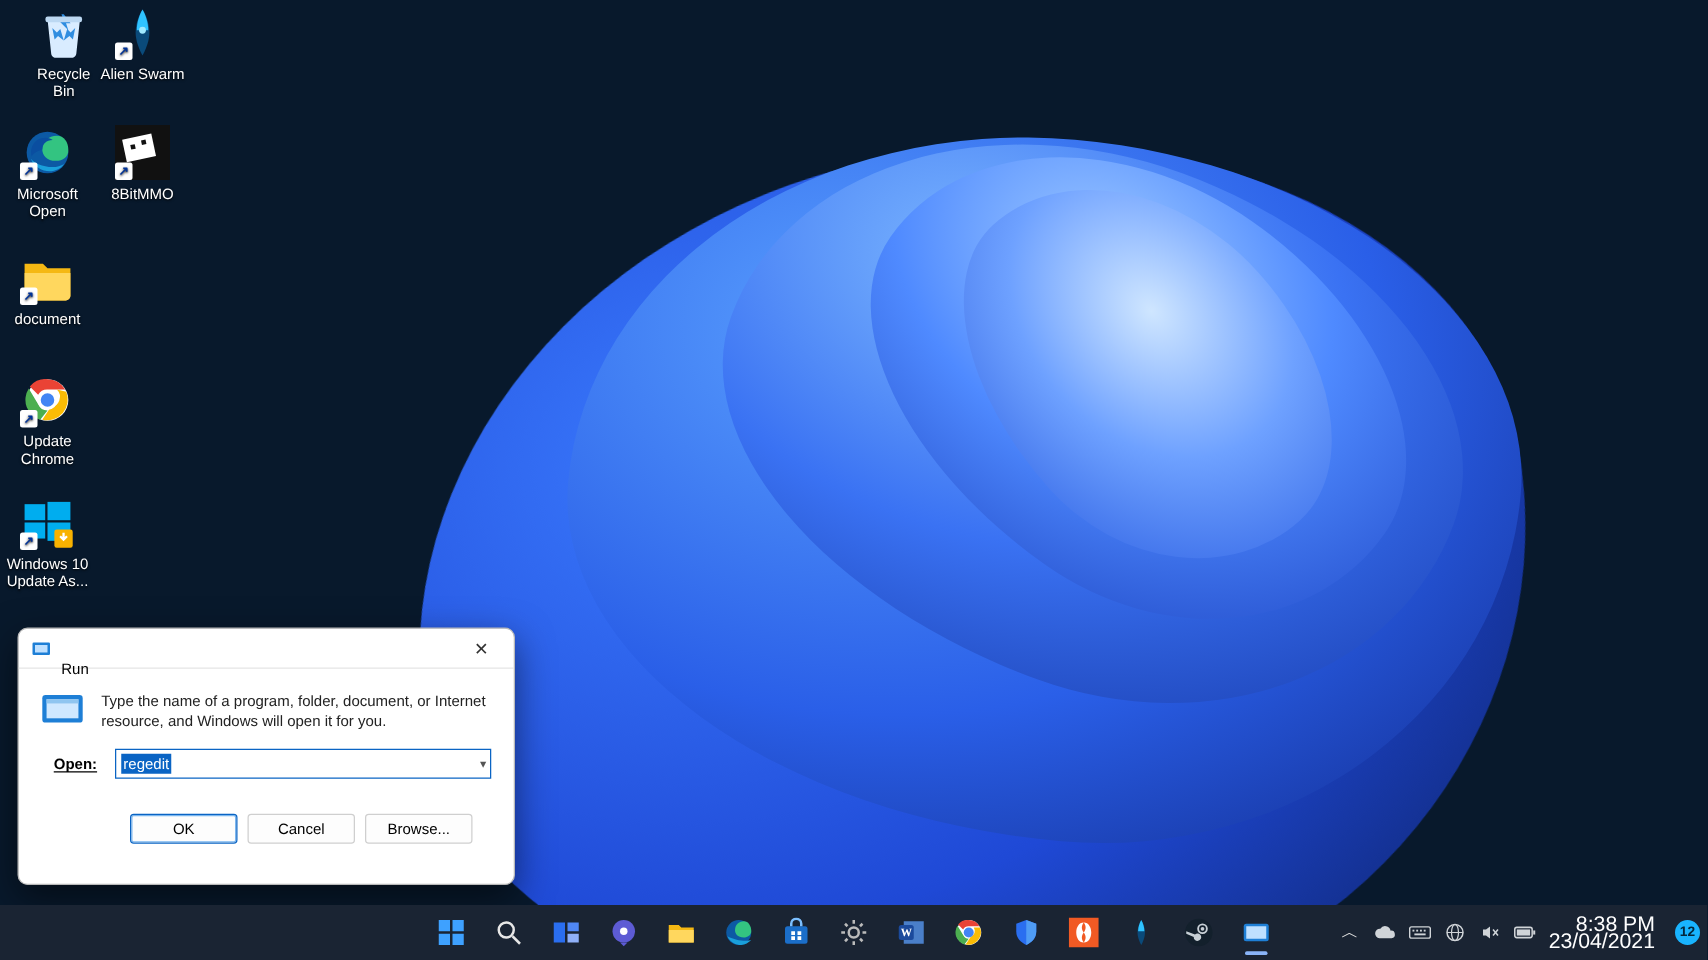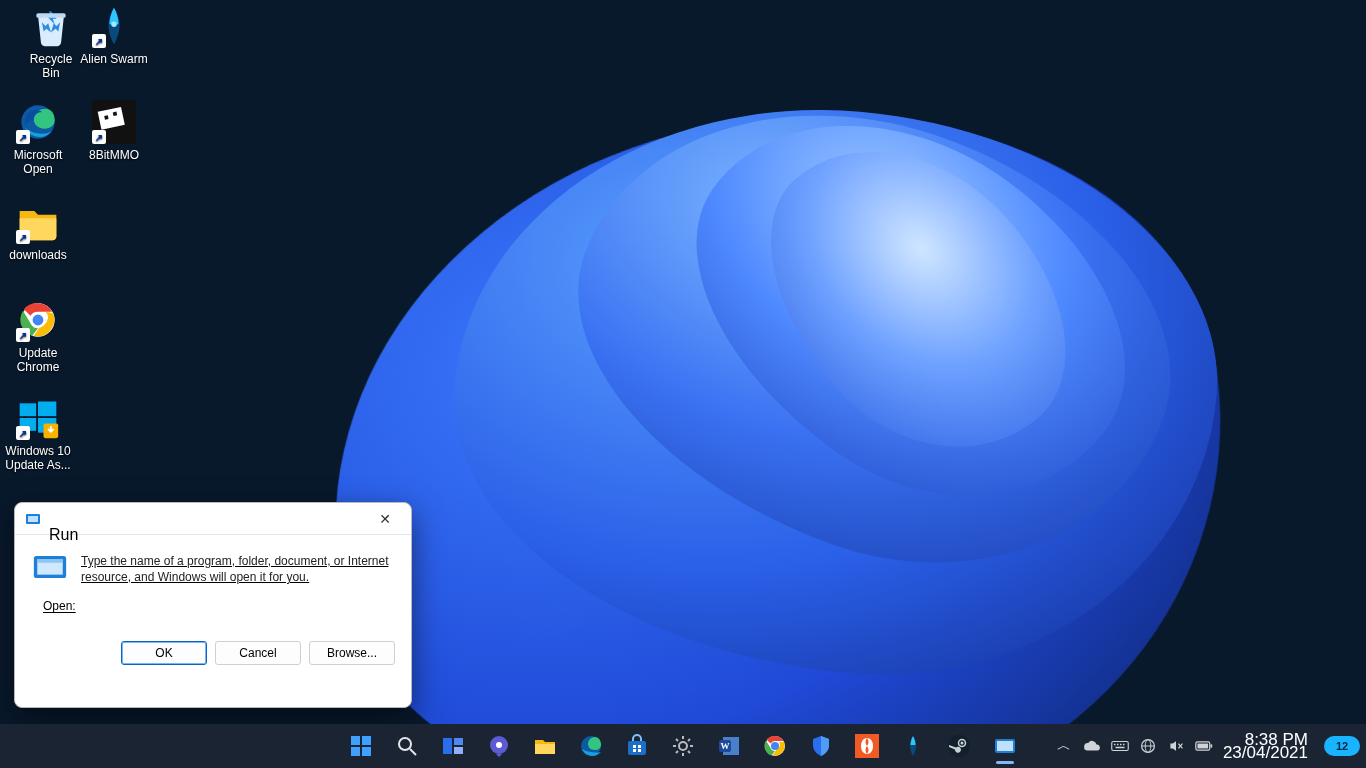--- a/index.html
+++ b/index.html
@@ -44,50 +44,50 @@
   background: #fff; color: #000;
   border: 1px solid #b9b9b9; border-radius: 8px;
   box-shadow: 0 10px 30px rgba(0,0,0,.5);
   font-size: 12px;
 }
 .run .titlebar {
   height: 32px; display:flex; align-items:center;
   padding: 0 6px 0 10px; border-bottom: 1px solid #e5e5e5;
 }
 .run .titlebar .ticon { width:16px; height:16px; margin-right:8px; display:flex; align-items:center; justify-content:center;}
-.run .titlebar .ttext { flex: 1; font-size: 16px; margin-top: 32px; }
+.run .titlebar .ttext { flex: 1; font-size: 12px; margin-top: 32px; }
 .run .titlebar .closebtn { width: 40px; height: 28px; display:flex; align-items:center; justify-content:center; font-size:14px; color:#333; cursor:pointer; border-radius:4px;}
-.run .body { padding: 18px 18px 0 18px; display:flex; gap:14px;text-decoration:underline; }
+.run .body { padding: 18px 18px 0 18px; display:flex; gap:14px; }
 .run .body .bigicon { width:34px; height:28px; flex:none; }
 .run .body .desc { font-size:12px; line-height:16px; color:#222;}
 .run .openrow { display:flex; align-items:center; gap:14px; padding: 14px 18px 0 28px;}
-.run .openrow label { font-size:12px; text-decoration: underline; text-underline-offset:2px;}
+.run .openrow label { font-size:12px; text-decoration: underline; text-underline-offset:2px;font-weight:bold;}
 .run .combo { flex:1; height:24px; border:1px solid #0a64c4; background:#fff; display:flex; align-items:center; padding:0 4px; position:relative;}
 .run .combo .sel { background:#0a64c4; color:#fff; padding:1px 2px; font-size:12px;}
 .run .combo .drop { position:absolute; right:3px; top:50%; transform:translateY(-50%); font-size:10px; color:#555;}
-.run .buttons { display:flex; justify-content:flex-end; gap:8px; padding: 28px 16px 14px 16px;}
+.run .buttons { display:flex; justify-content:flex-end; gap:8px; padding: 28px 33px 14px 16px;}
 .run .buttons button {
   width: 86px; height: 24px; font-size:12px;
   background:#fdfdfd; border:1px solid #cfcfcf; border-radius:3px; cursor:pointer;
 }
 .run .buttons button.default { border:1px solid #0a64c4; box-shadow: inset 0 0 0 1px #7ab6ef;}
 
 
 .taskbar {
   position:absolute; left:0; right:0; bottom:0; height:44px;
   background: #1a2433;
   display:flex; align-items:center;
 }
 .tb-center { position:absolute; left:50%; transform:translateX(-50%); display:flex; gap:6px; align-items:center;}
 .tb-item { width:40px; height:40px; display:flex; align-items:center; justify-content:center; border-radius:4px; cursor:pointer; position:relative;}
 .tb-item.active::after{ content:""; position:absolute; bottom:2px; left:50%; transform:translateX(-50%); width:18px; height:3px; background:#8ab4f8; border-radius:2px;}
 .tb-right { position:absolute; right:6px; display:flex; align-items:center; gap:10px; height:100%;}
 .tb-right .clock { text-align:right; font-size:17px; line-height:13px; padding-right:6px;}
 .sysico { width:18px; height:18px; display:flex; align-items:center; justify-content:center; font-size:14px; color:#ddd; cursor:pointer;}
-.pill { width:36px; height:20px; border-radius:10px; background:#19b4ff; color:#04283d; font-size:11px; display:flex; align-items:center; justify-content:center; font-weight:600;}
+.pill { width:20px; height:20px; border-radius:10px; background:#19b4ff; color:#04283d; font-size:11px; display:flex; align-items:center; justify-content:center; font-weight:600;}
 
 .ic { width:24px; height:24px; }
 </style>
 </head>
 <body>
 
 <div class="bloom">
   <div class="petal p1"></div>
   <div class="petal p2"></div>
   <div class="petal p3"></div>
@@ -148,21 +148,21 @@
   </div>
 
   <div class="dicon di-dl">
     <div class="glyph">
       <svg viewBox="0 0 48 48" width="44" height="44">
           <path fill="#f5b813" d="M4 12h16l4 4h20v24c0 2-2 4-4 4H8c-2 0-4-2-4-4z"></path>
           <path fill="#ffd75e" d="M4 20h40v20c0 2-2 4-4 4H8c-2 0-4-2-4-4z"></path>
         </svg>
       <span class="shortcut-arrow">↗</span>
     </div>
-    <div>downloads</div>
+    <div>document</div>
   </div>
 
   <div class="dicon di-chrome">
     <div class="glyph">
       <svg viewBox="0 0 48 48" width="40" height="40">
           <circle cx="24" cy="24" r="20" fill="#fff"></circle>
           <path fill="#ea4335" d="M24 4a20 20 0 0 1 17 10H24a10 10 0 0 0-9 5L7 11A20 20 0 0 1 24 4z"></path>
           <path fill="#4caf50" d="M6 13l9 15a10 10 0 0 0 9 6l-7 9A20 20 0 0 1 6 13z"></path>
           <path fill="#fbbc05" d="M42 16a20 20 0 0 1-23 27l8-12a10 10 0 0 0 6-17z"></path>
           <circle cx="24" cy="24" r="8" fill="#4285f4"></circle>
@@ -207,20 +207,24 @@
       <svg viewBox="0 0 40 32" width="34" height="28">
           <rect x="1" y="3" width="38" height="26" rx="3" fill="#1e7fd6"></rect>
           <rect x="5" y="7" width="30" height="18" fill="#cfe8ff"></rect>
           <rect x="5" y="7" width="30" height="4" fill="#8fc5f0"></rect>
         </svg>
     </div>
     <div class="desc">Type the name of a program, folder, document, or Internet resource, and Windows will open it for you.</div>
   </div>
   <div class="openrow">
     <label>Open:</label>
+    <div class="combo">
+      <span class="sel">regedit</span>
+      <span class="drop">▾</span>
+    </div>
   </div>
   <div class="buttons">
     <button class="default">OK</button>
     <button>Cancel</button>
     <button>Browse...</button>
   </div>
 </div>
 
 <div class="taskbar">
   <div class="tb-center">

